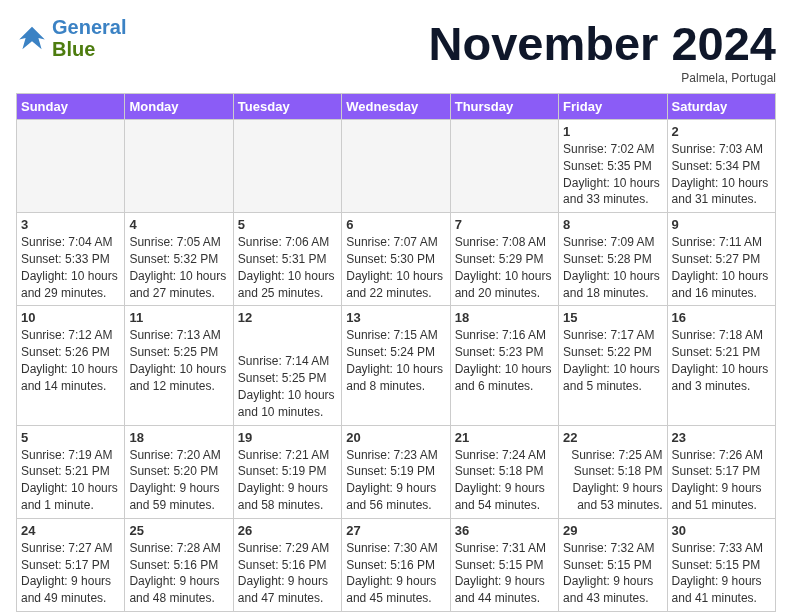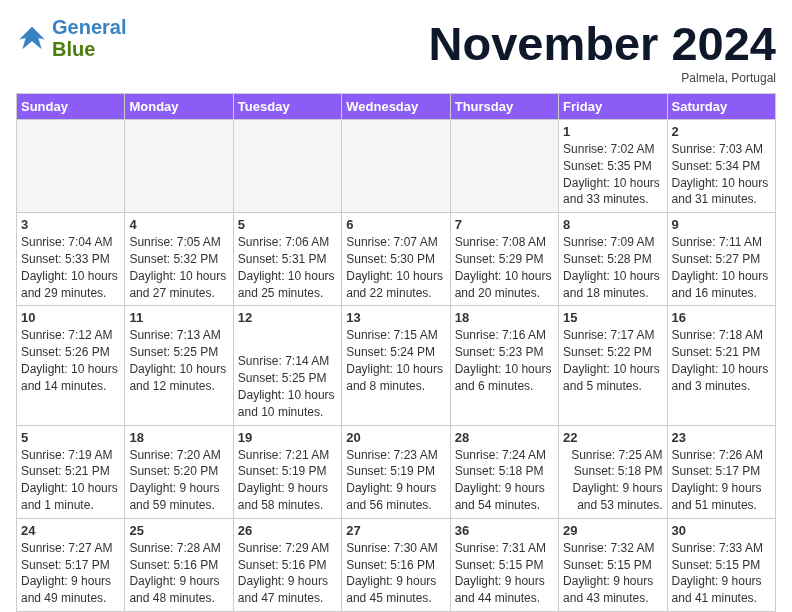--- a/index.html
+++ b/index.html
@@ -262,21 +262,21 @@
 and 58 minutes.</div>
         </td>
         <td>
           <span class="day-num">20</span>
           <div class="day-info" style="white-space: pre-line;">Sunrise: 7:23 AM
 Sunset: 5:19 PM
 Daylight: 9 hours
 and 56 minutes.</div>
         </td>
         <td>
-          <span class="day-num">28</span>
+          <span class="day-num">21</span>
           <div class="day-info" style="white-space: pre-line;">Sunrise: 7:24 AM
 Sunset: 5:18 PM
 Daylight: 9 hours
 and 54 minutes.</div>
         </td>
         <td>
           <span class="day-num">22</span>
           <div class="day-info" style="white-space: pre-line; text-align: right;">Sunrise: 7:25 AM
 Sunset: 5:18 PM
 Daylight: 9 hours

